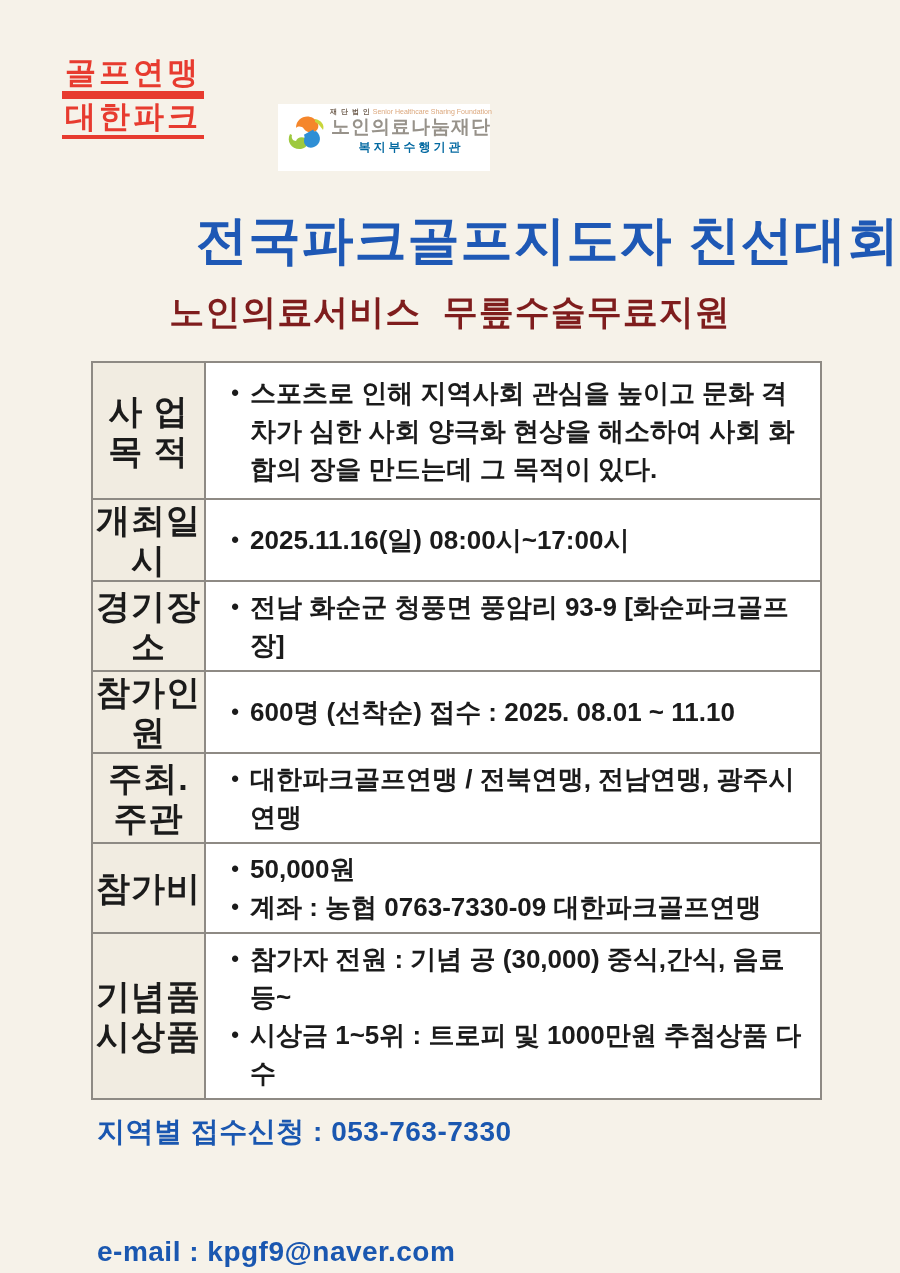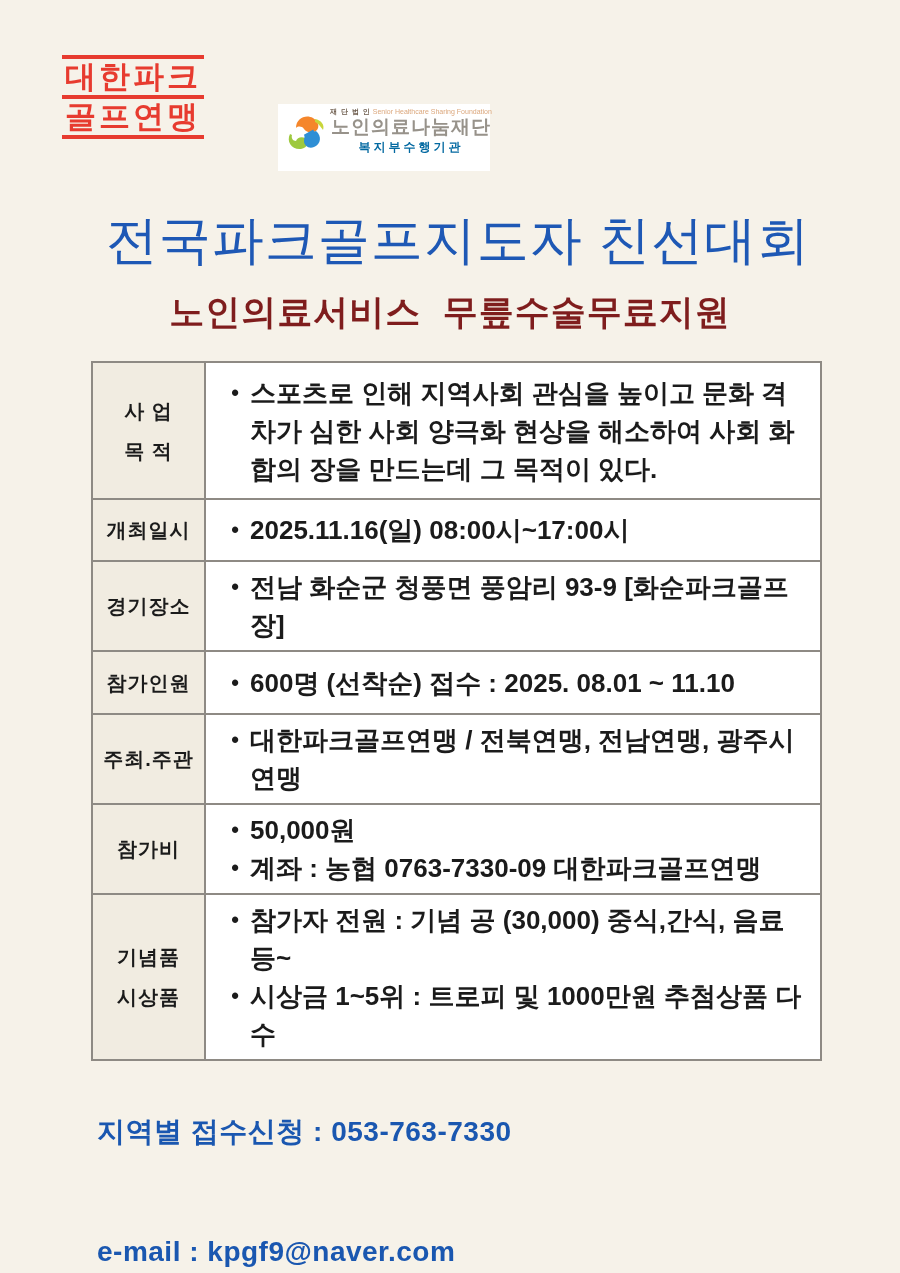--- a/index.html
+++ b/index.html
@@ -26,37 +26,37 @@
   }
   .f-icon { flex:none; }
   .f-text { flex:1; text-align:center; line-height:1.1; }
   .f-top { font-size:7px; white-space:nowrap; }
   .f-top .kr { color:#6b5a4a; font-weight:700; letter-spacing:1px; }
   .f-top .en { color:#dba77c; }
   .f-name { font-size:19px; color:#97928a; font-weight:700; letter-spacing:1px; margin-top:1px; }
   .f-sub  { font-size:12px; color:#0369a1; font-weight:700; letter-spacing:3px; margin-top:3px; }
 
   .title {
-    position:absolute; top:206px; left:0; width:100%; text-align:center;
-    font-size:52px; font-weight:400; color:#1e58b5; letter-spacing:1px;padding-left:16px;
+    position:absolute; top:206px; left:0; width:100%; text-align:right;
+    font-size:52px; font-weight:700; color:#1e58b5; letter-spacing:1px;padding-left:16px;
   }
   .subtitle {
     position:absolute; top:289px; left:0; width:100%; text-align:center;
     font-size:35px; font-weight:800; color:#7f1d1d; letter-spacing:1px; white-space:pre;
   }
 
   
   table.info {
     position:absolute; left:91px; top:361px; width:731px;
     border-collapse:collapse; table-layout:fixed;
   }
   table.info th, table.info td { border:2px solid #8e8a84; }
   table.info th {
     width:113px; background:#f1ece1; color:#1b1b1b;
-    font-size:20px; font-weight:800; text-align:center; vertical-align:middle;
+    font-size:34px; font-weight:800; text-align:center; vertical-align:middle;
     line-height:40px; letter-spacing:1px;
   }
   table.info td {
     background:#ffffff; color:#1b1b1b; font-size:26px; font-weight:700;
     vertical-align:middle; padding:6px 8px 6px 14px; line-height:38px;
   }
   .cline { display:flex; align-items:flex-start; }
   .cline .bullet { flex:none; width:30px; text-align:center; font-size:22px; }
   .cline .ctext { flex:1; }
   tr.r0 td, tr.r0 th { height:137px; }
@@ -73,22 +73,22 @@
     color:#1a57b0; font-size:28px; font-weight:800; line-height:40px;
     letter-spacing:0.5px; white-space:pre;
   }
 </style>
 </head>
 <body>
 
 <div class="poster">
 
   <div class="stamp">
+    <div class="sl">골프연맹</div>
     <div class="sl first">대한파크</div>
-    <div class="sl">골프연맹</div>
   </div>
 
   <div class="foundation">
     <svg class="f-icon" width="48" height="56" viewBox="0 0 48 56">
       <path d="M14 20 C14 10 24 6 31 10 C38 14 38 22 32 24 C28 25 24 24 22 21 C20 18 16 18 14 20 Z" fill="#f5862b"></path>
       <path d="M33 11 C39 12 43 17 41 22 C39 19 36 15 33 14 Z" fill="#c9d63a"></path>
       <path d="M8 26 C4 34 10 42 19 41 C26 40 28 33 23 30 C19 28 15 30 14 33 C11 33 9 30 10 27 Z" fill="#9ec93f"></path>
       <path d="M24 26 L34 23 C40 28 39 36 32 39 C27 41 22 38 22 33 C22 30 23 27 24 26 Z" fill="#2f8fd5"></path>
       <path d="M22 26 L32 22 L34 30 L24 33 Z" fill="#2f8fd5" transform="rotate(-8 28 27)"></path>
     </svg>

